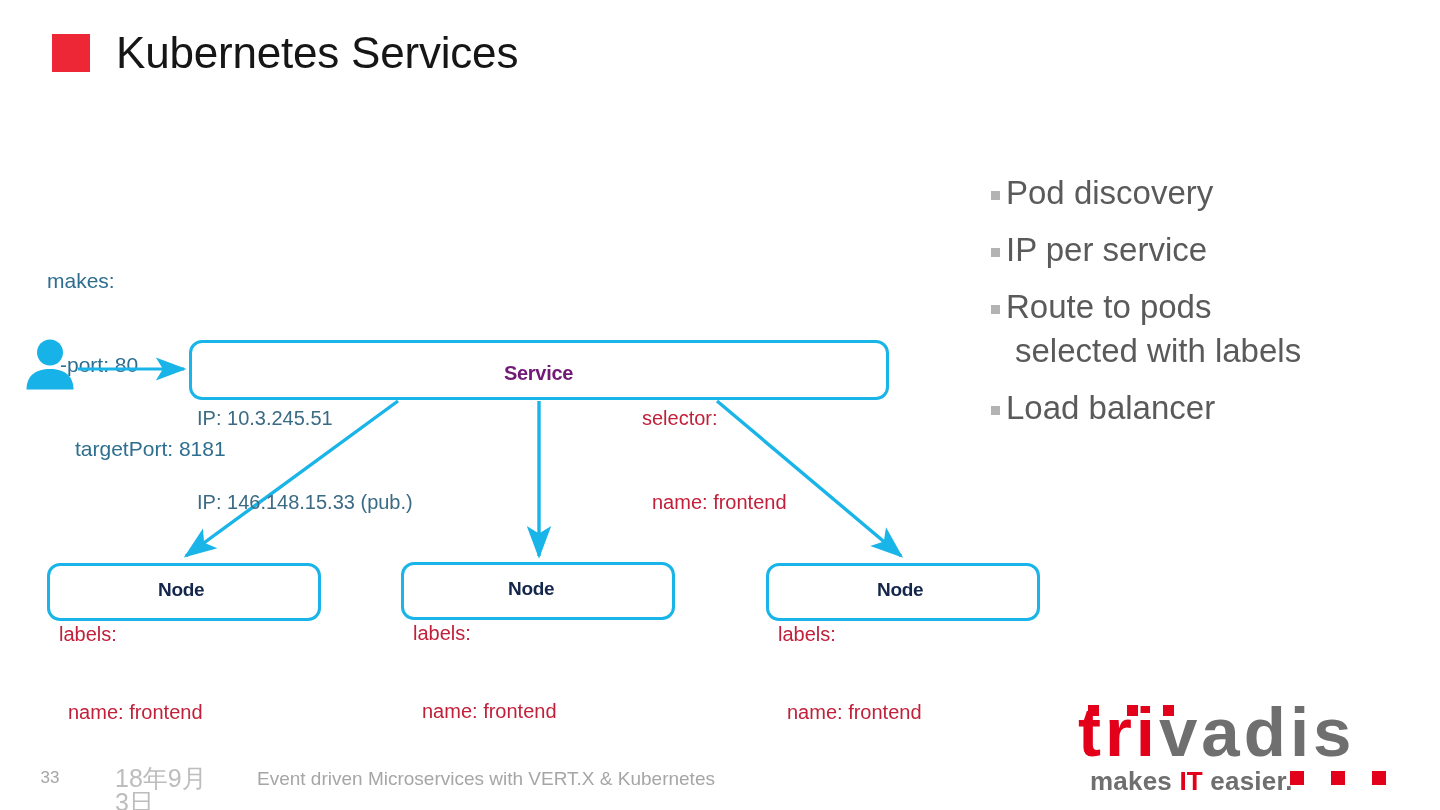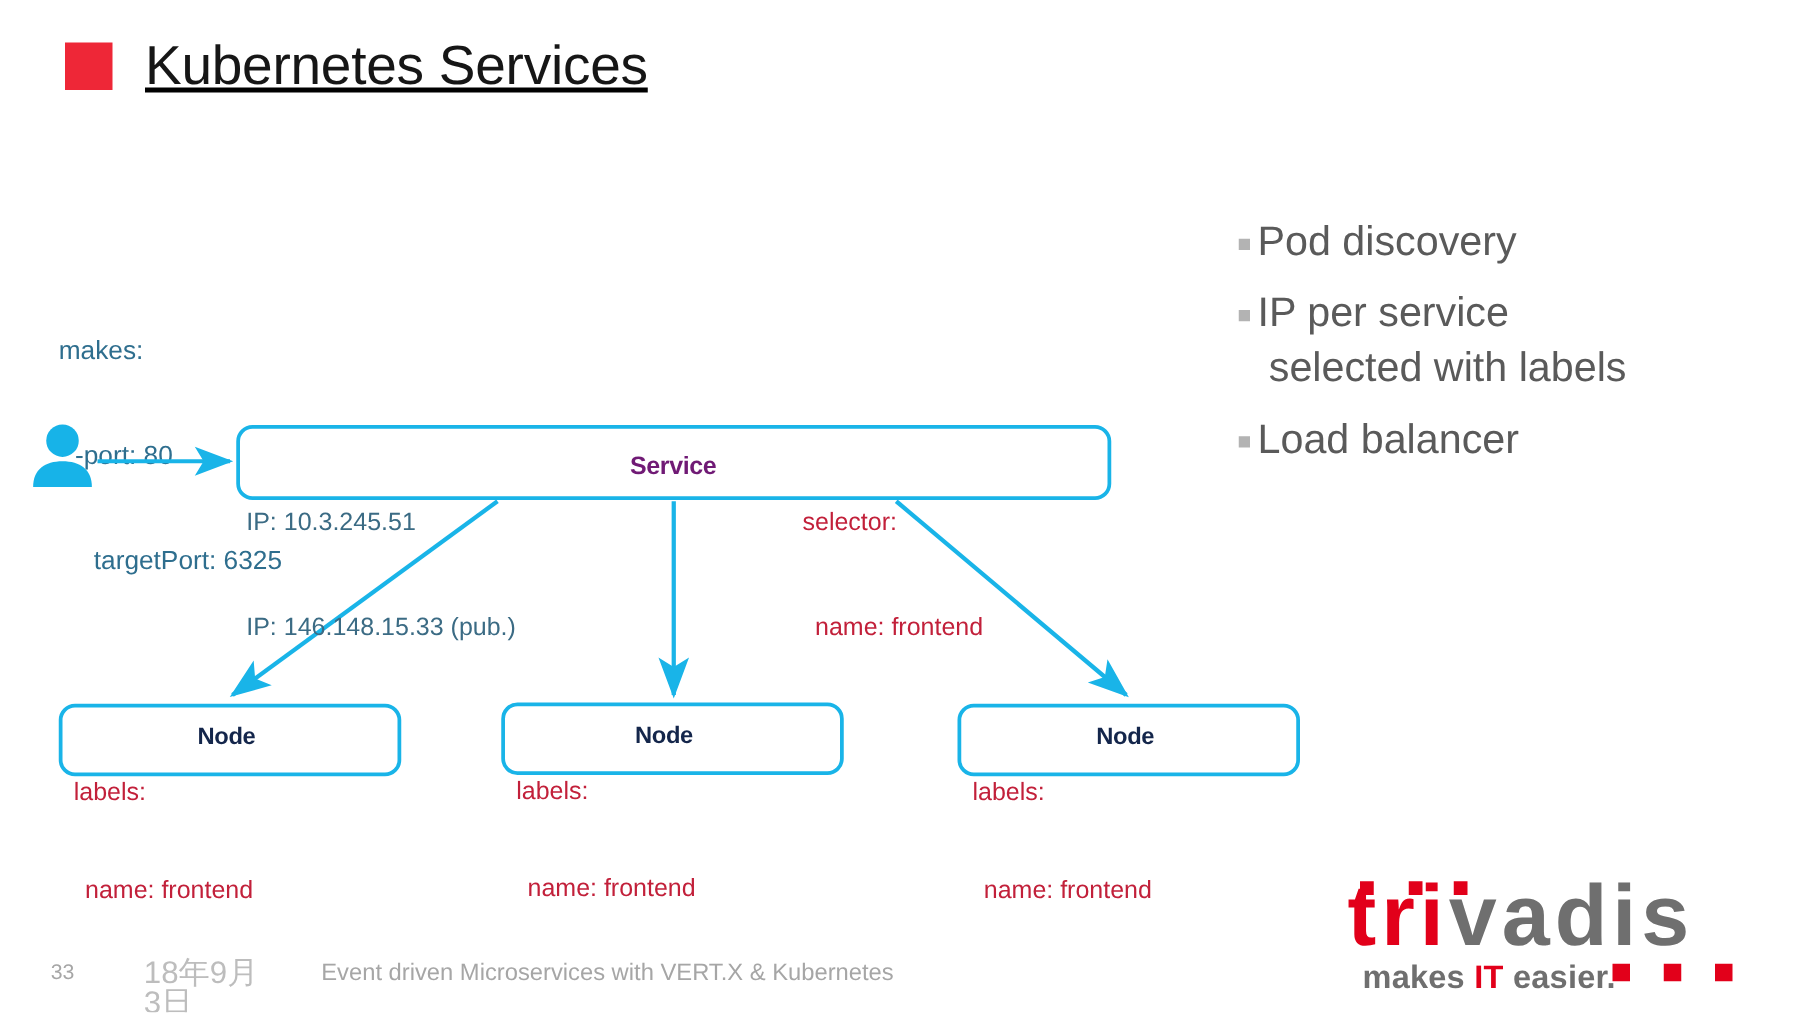--- a/index.html
+++ b/index.html
@@ -22,21 +22,20 @@
   }
 
   
   .title-row {
     position: absolute;
     left: 52px;
     top: 30px;
     display: flex;
     align-items: center;
     gap: 26px;
-    text-decoration: underline;
   }
   .title-marker {
     width: 38px;
     height: 38px;
     background: #ee2737;
     flex: none;
   }
   .title-text {
     font-size: 44px;
     line-height: 1.05;
@@ -266,21 +265,21 @@
 <div class="slide">
 
   <div class="title-row">
     <div class="title-marker"></div>
     <div class="title-text">Kubernetes Services</div>
   </div>
 
   <div class="ports-block">
     <div class="l1">makes:</div>
     <div class="l2">-port: 80</div>
-    <div class="l3">targetPort: 6325</div>
+    <div class="l3">targetPort: 8181</div>
   </div>
 
   <svg class="person-icon" viewBox="0 0 52 52">
     <circle cx="26" cy="14.5" r="13" fill="#17b3e8"></circle>
     <path d="M2.5 51.5 C2.5 37.5 12 31 26 31 C40 31 49.5 37.5 49.5 51.5 Z" fill="#17b3e8"></path>
   </svg>
 
   <svg class="connectors" viewBox="0 0 1440 810">
     <defs>
       <marker id="ah" markerWidth="12" markerHeight="12" refX="9.2" refY="4" orient="auto" markerUnits="strokeWidth">
@@ -334,20 +333,24 @@
   </div>
 
   <div class="bullets">
     <div class="bullet-row">
       <span class="bullet-marker"></span>
       <span class="bullet-text">Pod discovery</span>
     </div>
     <div class="bullet-row">
       <span class="bullet-marker"></span>
       <span class="bullet-text">IP per service</span>
+    </div>
+    <div class="bullet-row">
+      <span class="bullet-marker"></span>
+      <span class="bullet-text">Route to pods</span>
     </div>
     <div class="bullet-row cont">
       <span class="bullet-marker hidden"></span>
       <span class="bullet-text">selected with labels</span>
     </div>
     <div class="bullet-row">
       <span class="bullet-marker"></span>
       <span class="bullet-text">Load balancer</span>
     </div>
   </div>

